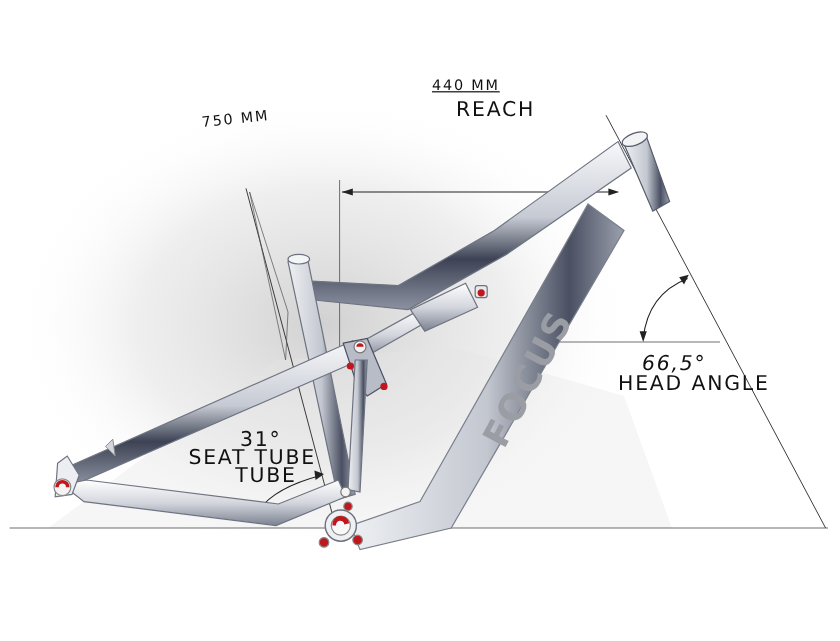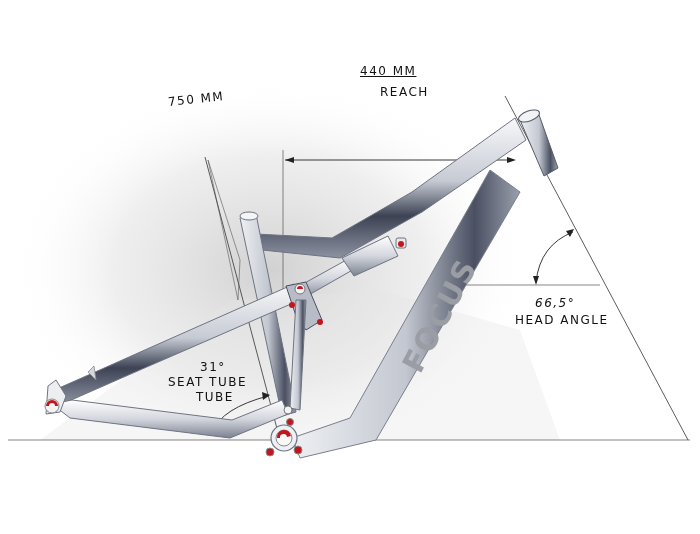--- a/index.html
+++ b/index.html
@@ -1,19 +1,19 @@
 <!DOCTYPE html>
 <html><head>
   <meta charset="utf-8">
   <style>
     html, body { margin: 0; padding: 0; background: #ffffff; }
     body { width: 700px; height: 534px; overflow: hidden; position: relative; font-family: "DejaVu Sans", sans-serif; }
     #canvas { position: absolute; left: 0; top: 0; width: 700px; height: 534px; }
     .anno { position: absolute; color: #111; font-family: "DejaVu Sans", sans-serif; font-size: 12px; letter-spacing: 1.5px; text-align: center; line-height: 15px; white-space: nowrap; }
-    .anno.small { font-size: 12px; }
+    .anno.small { font-size: 17px; }
   </style>
 </head>
 <body>
 
 <svg id="canvas" viewBox="0 0 700 534" xmlns="http://www.w3.org/2000/svg">
   <defs>
     <radialGradient id="bgShadow" cx="0.5" cy="0.5" r="0.5">
       <stop offset="0" stop-color="#c9c9c9" stop-opacity="0.85"></stop>
       <stop offset="0.6" stop-color="#dedede" stop-opacity="0.5"></stop>
       <stop offset="1" stop-color="#ffffff" stop-opacity="0"></stop>
@@ -108,17 +108,17 @@
     <circle cx="288" cy="410" r="4" fill="#f3f3f3" stroke="#777"></circle>
   </g>
 </svg>
 
 <div class="anno" style="left:360px; top:64px;text-decoration:underline;">440 MM</div>
 <div class="anno small" style="left:380px; top:85px;">REACH</div>
 
 <div class="anno" style="left:168px; top:92px; transform:rotate(-6deg);">750 MM</div>
 
 <div class="anno small" style="left:200px; top:360px;">31°</div>
-<div class="anno small" style="left:168px; top:375px;">SEAT TUBE</div>
+<div class="anno small" style="left:157px; top:375px;">SEAT TUBE</div>
 <div class="anno small" style="left:196px; top:390px;">TUBE</div>
 
 <div class="anno small" style="left:535px; top:296px;font-style:italic;">66,5°</div>
 <div class="anno small" style="left:515px; top:313px;">HEAD ANGLE</div>
 
 </body></html>

